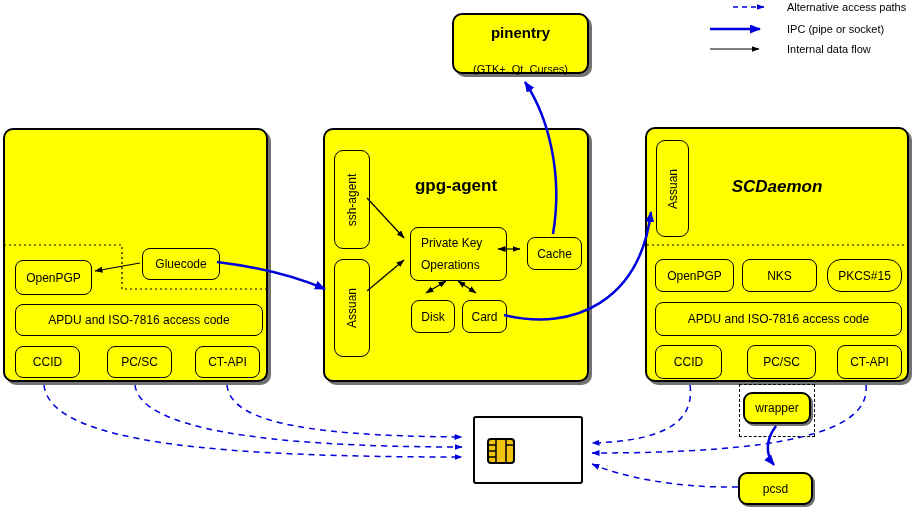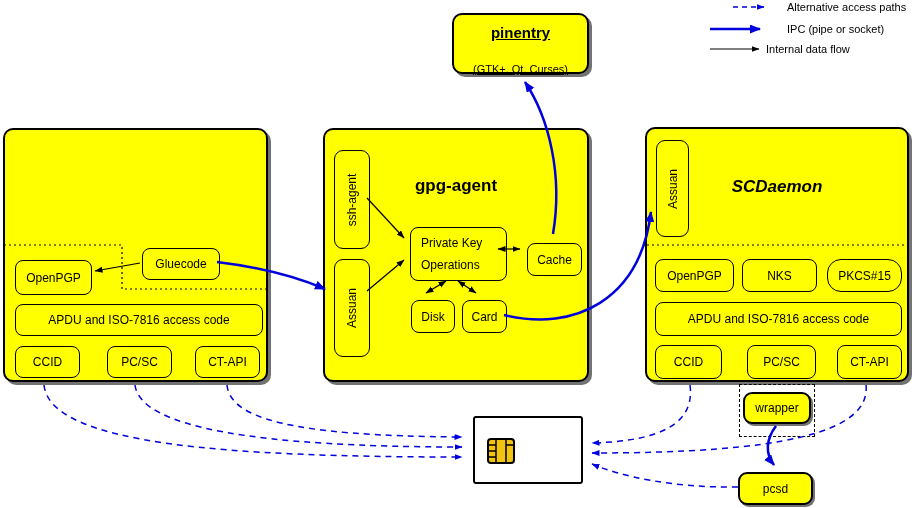--- a/index.html
+++ b/index.html
@@ -41,21 +41,21 @@
   svg.connectors { position:absolute; left:0; top:0; z-index:5; }
   .layer { position:absolute; left:0; top:0; z-index:2; }
 </style>
 </head>
 <body>
 
 <div class="canvas">
 
   <div class="layer">
 
-    <div class="pinentry-box" style="left:452px;top:13px;width:133px;height:57px;text-decoration:underline;">
+    <div class="pinentry-box" style="left:452px;top:13px;width:133px;height:57px;">
       <div class="pinentry-title">pinentry</div>
       <div class="pinentry-sub">(GTK+, Qt, Curses)</div>
     </div>
 
     <div class="module" style="left:3px;top:128px;width:261px;height:250px;">
       <div class="node" style="left:10px;top:130px;width:75px;height:33px;">OpenPGP</div>
       <div class="node" style="left:137px;top:118px;width:76px;height:30px;">Gluecode</div>
       <div class="node" style="left:10px;top:174px;width:246px;height:30px;">APDU and ISO-7816 access code</div>
       <div class="node" style="left:10px;top:216px;width:63px;height:30px;">CCID</div>
       <div class="node" style="left:102px;top:216px;width:63px;height:30px;">PC/SC</div>
@@ -67,21 +67,21 @@
       <div class="vnode" style="left:9px;top:20px;width:34px;height:97px;">
         <span>ssh-agent</span>
       </div>
       <div class="vnode" style="left:9px;top:129px;width:34px;height:96px;">
         <span>Assuan</span>
       </div>
       <div class="node pko" style="left:85px;top:97px;width:85px;height:52px;">
         <span>Private Key</span>
         <span>Operations</span>
       </div>
-      <div class="node" style="left:202px;top:113px;width:53px;height:31px;">Cache</div>
+      <div class="node" style="left:202px;top:107px;width:53px;height:31px;">Cache</div>
       <div class="node" style="left:74px;top:170px;width:42px;height:31px;margin-left:12px;">Disk</div>
       <div class="node" style="left:137px;top:170px;width:43px;height:31px;">Card</div>
     </div>
 
     <div class="module" style="left:645px;top:127px;width:260px;height:251px;">
       <div class="module-title" style="top:48px;font-style:italic;">SCDaemon</div>
       <div class="vnode" style="left:9px;top:11px;width:31px;height:95px;">
         <span>Assuan</span>
       </div>
       <div class="node" style="left:8px;top:130px;width:77px;height:31px;">OpenPGP</div>
@@ -105,21 +105,21 @@
         <line x1="19" y1="1" x2="19" y2="25" stroke="#000" stroke-width="1.5"></line>
         <line x1="1" y1="7" x2="9" y2="7" stroke="#000" stroke-width="1.5"></line>
         <line x1="1" y1="13" x2="9" y2="13" stroke="#000" stroke-width="1.5"></line>
         <line x1="1" y1="19" x2="9" y2="19" stroke="#000" stroke-width="1.5"></line>
         <line x1="19" y1="7" x2="27" y2="7" stroke="#000" stroke-width="1.5"></line>
       </svg>
     </div>
 
     <div class="legend-label" style="left:787px;top:1px;">Alternative access paths</div>
     <div class="legend-label" style="left:787px;top:23px;">IPC (pipe or socket)</div>
-    <div class="legend-label" style="left:766px;top:43px;">Internal data flow</div>
+    <div class="legend-label" style="left:787px;top:43px;">Internal data flow</div>
   </div>
 
   <svg class="connectors" width="914" height="508" viewBox="0 0 914 508">
     <defs>
       <marker id="mBlack" markerUnits="userSpaceOnUse" markerWidth="10" markerHeight="8" refX="7.5" refY="3" orient="auto-start-reverse">
         <path d="M0,0 L8,3 L0,6 Z" fill="#000"></path>
       </marker>
       <marker id="mBlueSmall" markerUnits="userSpaceOnUse" markerWidth="10" markerHeight="8" refX="7.5" refY="3" orient="auto-start-reverse">
         <path d="M0,0 L8,3 L0,6 Z" fill="#0000dd"></path>
       </marker>

